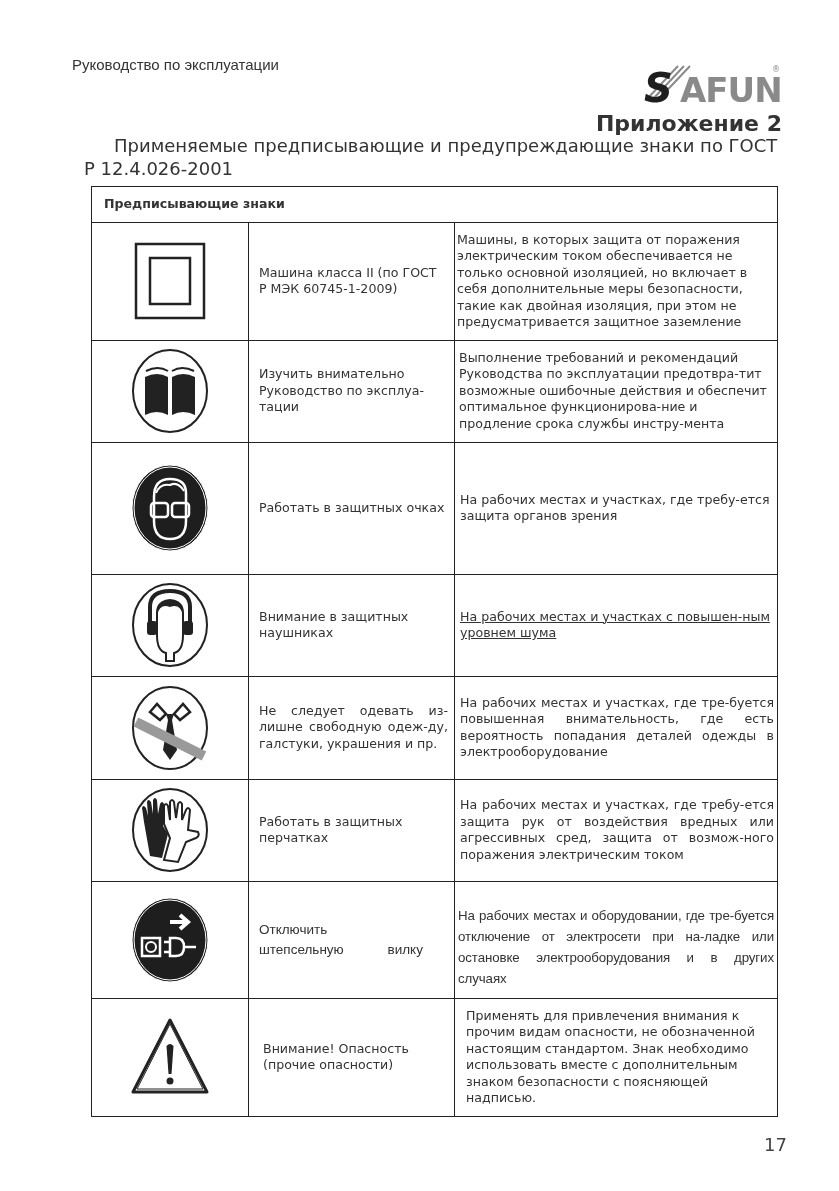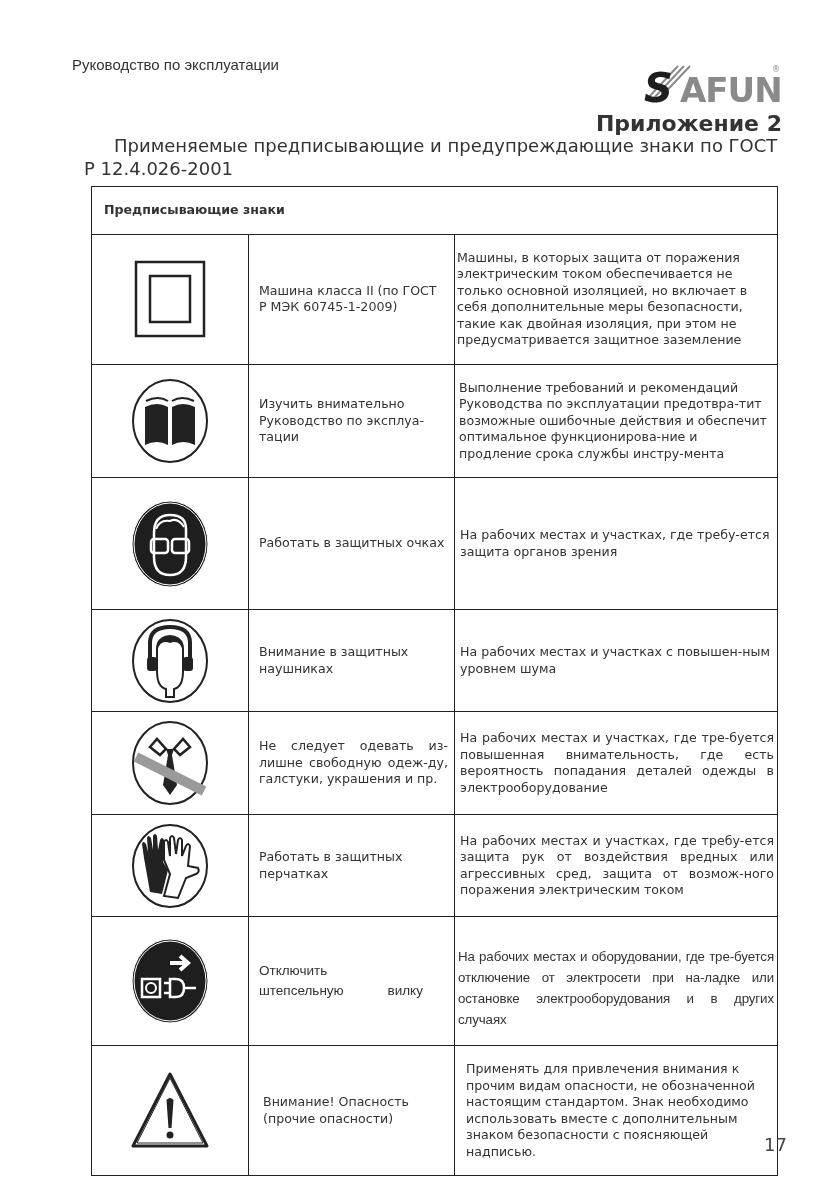--- a/index.html
+++ b/index.html
@@ -8,21 +8,21 @@
   .running-head { position:absolute; left:72px; top:56px; font-family:"Liberation Sans", sans-serif;
                   font-size:15px; color:#333; }
   .logo { position:absolute; left:640px; top:58px; width:140px; height:48px; }
   .appendix { position:absolute; right:57px; top:111px; font-family:"DejaVu Sans", sans-serif;
               font-weight:bold; font-size:22px; color:#333; }
   .doc-title { position:absolute; left:84px; top:134px; width:700px; font-size:18px; color:#333;
                line-height:23px; text-indent:30px; }
   table.signs { position:absolute; left:91px; top:186px; width:686px; border-collapse:collapse;
                 table-layout:fixed; }
   table.signs td { border:1.3px solid #222; vertical-align:middle; font-size:12.6px; line-height:16.5px;
-                   color:#333; padding:15px 3px; }
+                   color:#333; padding:9px 3px; }
   td.section { font-weight:bold; font-size:14.5px; padding-left:12px !important; color:#1e1e1e; }
   col.c1 { width:157px; } col.c2 { width:206px; } col.c3 { width:323px; }
   td.icon-cell { text-align:center; padding:0 !important; }
   td.name { padding-left:10px !important; padding-right:6px !important; }
   td.justify { text-align:justify; }
   .page-num { position:absolute; left:764px; top:1134px; font-size:18px; color:#444; }
   svg { display:inline-block; vertical-align:middle; }
 </style>
 </head>
 <body>
@@ -96,21 +96,21 @@
         <svg width="80" height="88" viewBox="0 0 80 88">
           <ellipse cx="40" cy="44" rx="37" ry="41" fill="#fff" stroke="#222" stroke-width="2"></ellipse>
           <path d="M27 32 Q27 20 40 20 Q53 20 53 32 L53 54 Q53 70 44 72 L44 80 L36 80 L36 72 Q27 70 27 54 Z" fill="#fff" stroke="#222" stroke-width="2"></path>
           <path d="M27 34 Q30 22 40 26 Q50 22 53 34 L53 28 Q50 18 40 18 Q30 18 27 28 Z" fill="#222"></path>
           <path d="M20 44 L20 26 Q20 10 40 10 Q60 10 60 26 L60 44" stroke="#222" stroke-width="4" fill="none"></path>
           <rect x="17" y="40" width="10" height="14" rx="3" fill="#222"></rect>
           <rect x="53" y="40" width="10" height="14" rx="3" fill="#222"></rect>
         </svg>
       </td>
       <td class="name">Внимание в защитных наушниках</td>
-      <td style="padding-left:5px;">На рабочих местах и участках с повышен-ным уровнем шума</td>
+      <td style="padding-left:5px;text-decoration:underline;">На рабочих местах и участках с повышен-ным уровнем шума</td>
     </tr>
 
     <tr style="height:103px">
       <td class="icon-cell">
         <svg width="80" height="88" viewBox="0 0 80 88">
           <ellipse cx="40" cy="44" rx="37" ry="41" fill="#fff" stroke="#222" stroke-width="2"></ellipse>
           <path d="M20 28 L27 20 L36 30 L30 36 Z" fill="#fff" stroke="#222" stroke-width="2.5"></path>
           <path d="M60 28 L53 20 L44 30 L50 36 Z" fill="#fff" stroke="#222" stroke-width="2.5"></path>
           <path d="M36 30 L44 30 L42 36 L38 36 Z" fill="#222"></path>
           <path d="M38 36 L42 36 L47 66 L40 76 L33 66 Z" fill="#222"></path>

